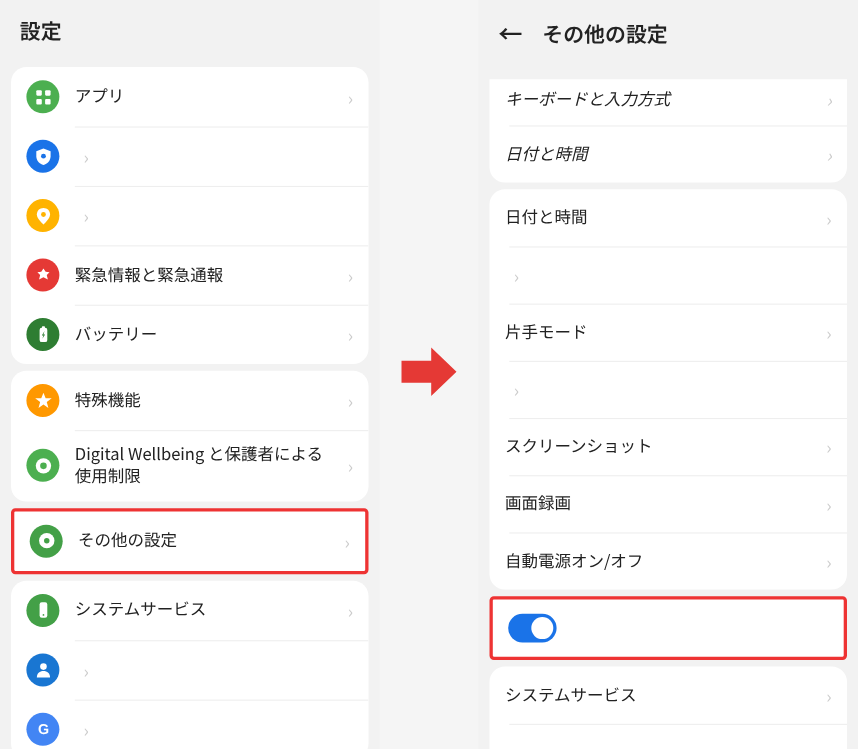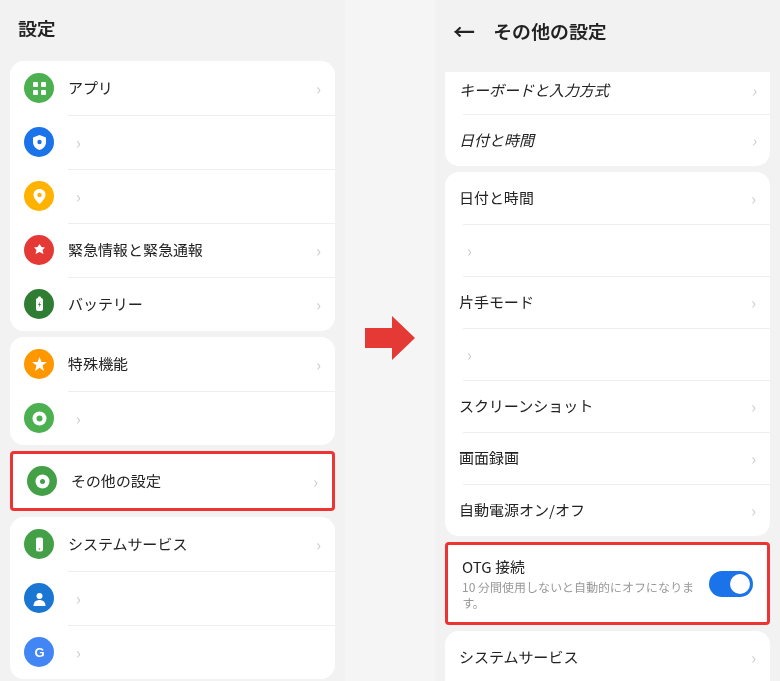--- a/index.html
+++ b/index.html
@@ -251,20 +251,23 @@
             <div class="label">特殊機能</div>
           </div>
           <span class="chev">›</span>
         </div>
         <div class="row">
           <span class="icon bg-green">
             <svg viewBox="0 0 17 17">
               <use href="#i-wellbeing"></use>
             </svg>
           </span>
+          <div class="text-col">
+            <div class="label">Digital Wellbeing と保護者による使用制限</div>
+          </div>
           <span class="chev">›</span>
         </div>
       </div>
       <div class="highlighted">
         <div class="row">
           <span class="icon bg-gearg">
             <svg viewBox="0 0 17 17">
               <use href="#i-gear"></use>
             </svg>
           </span>
@@ -367,24 +370,20 @@
         </div>
         <div class="row">
           <div class="text-col">
             <div class="label">自動電源オン/オフ</div>
           </div>
           <span class="chev">›</span>
         </div>
       </div>
       <div class="highlighted">
         <div class="row">
-          <div class="text-col">
-            <div class="label">OTG 接続</div>
-            <div class="sublabel">10 分間使用しないと自動的にオフになります。</div>
-          </div>
           <div class="toggle"></div>
         </div>
       </div>
       <div class="section">
         <div class="row">
           <div class="text-col">
             <div class="label">システムサービス</div>
           </div>
           <span class="chev">›</span>
         </div>

